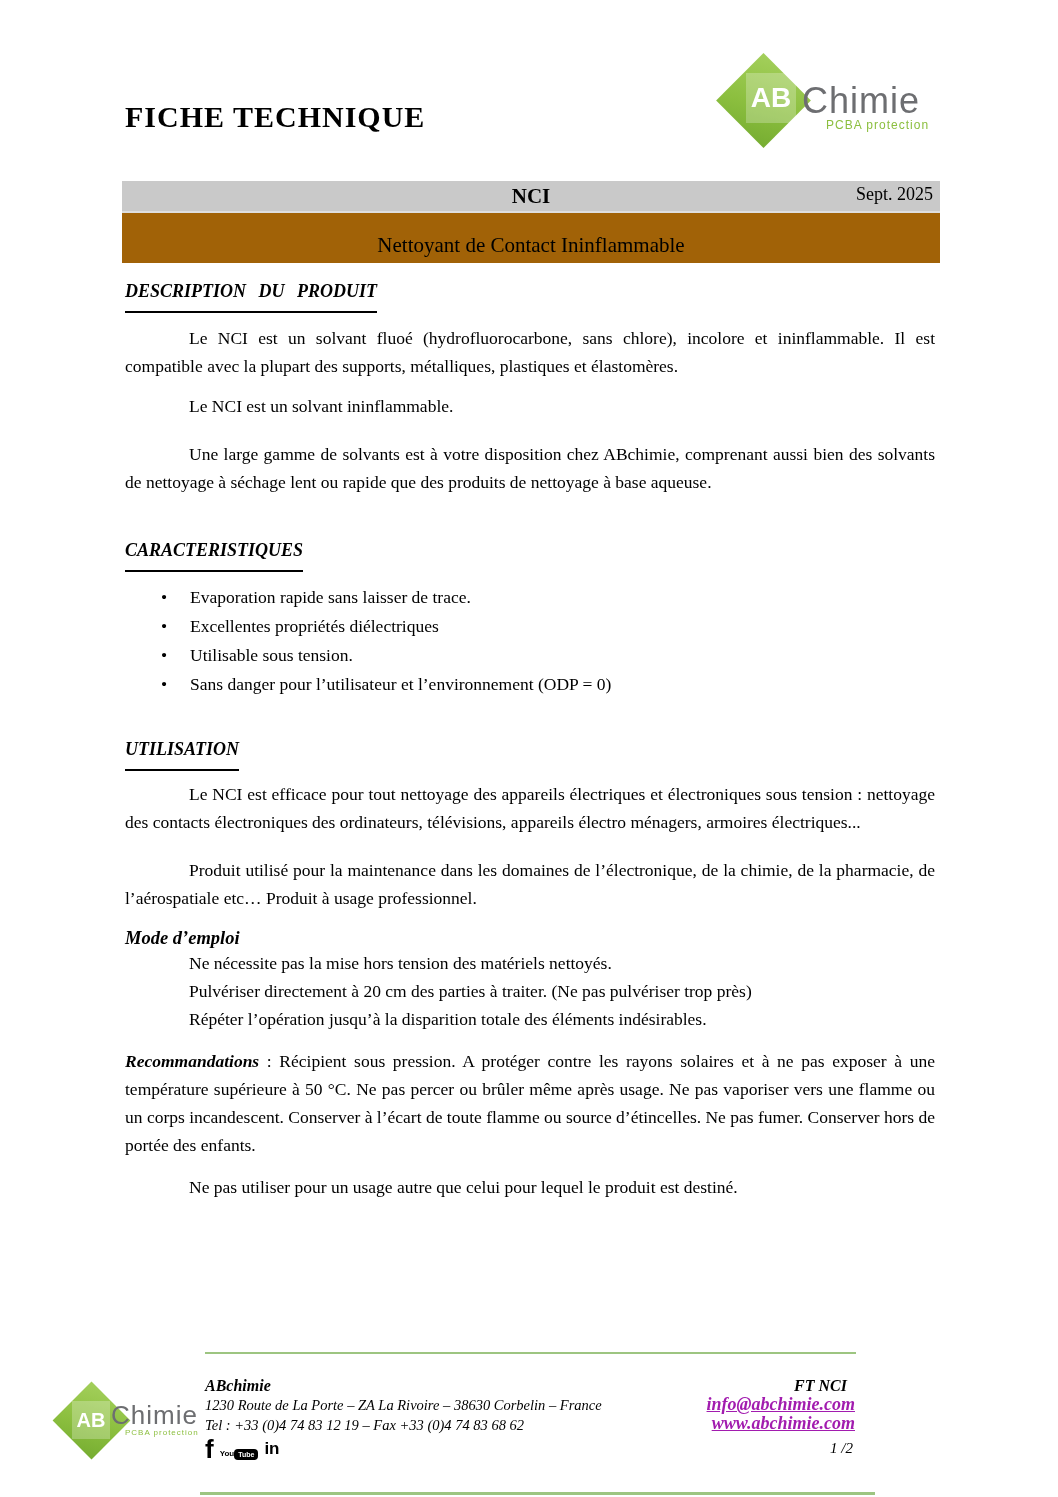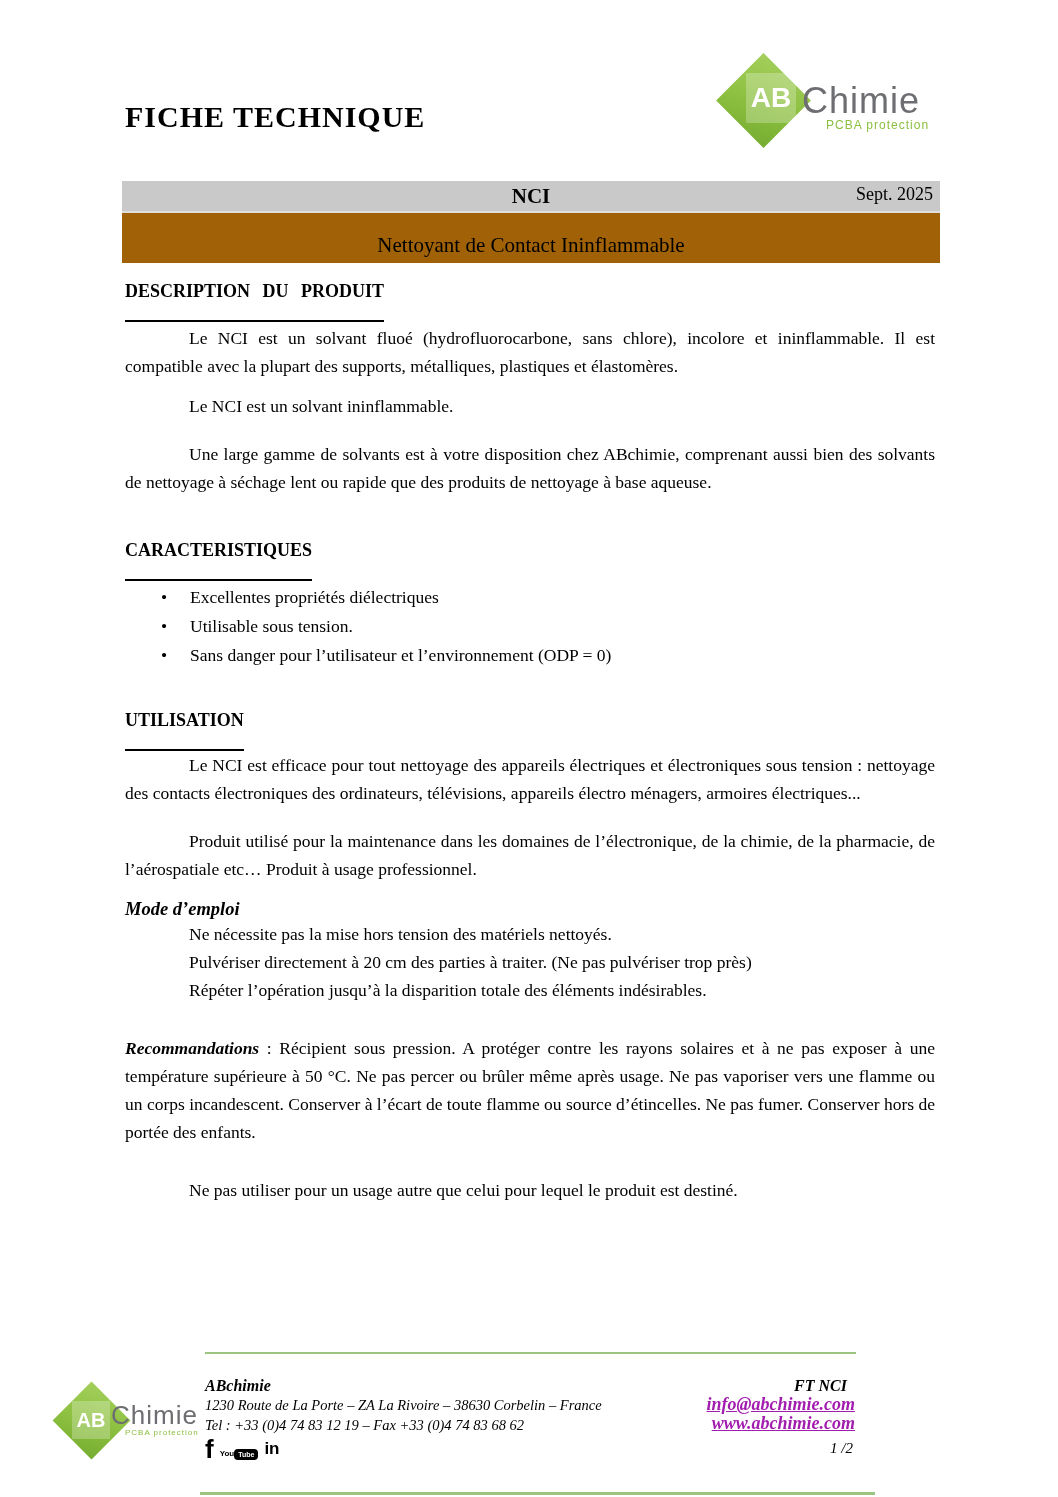--- a/index.html
+++ b/index.html
@@ -53,21 +53,21 @@
   .bar2 {
     height:50px; background:#a16207;
     display:flex; align-items:flex-end; justify-content:center;
     padding-bottom:5px; font-size:21px;
   }
   
   .content { position:absolute; left:125px; top:281px; width:810px; }
   .sec-heading {
     font-size:18px; font-weight:bold;
   }
-  .sec-heading span { border-bottom:2px solid #000; padding-bottom:19px; }
+  .sec-heading span { border-bottom:2px solid #000; padding-bottom:10px;font-style:italic; }
   .wide-ws { word-spacing:8px; }
   .body-p {
     font-size:17.5px; line-height:28px;
     text-align:justify; text-indent:64px;
     margin-left:0; width:810px;
   }
   .no-justify { text-align:left; }
   .bullet-list { list-style:none; margin:0; }
   .bullet-list li {
     position:relative; font-size:17.5px; line-height:29px; padding-left:65px;
@@ -112,21 +112,21 @@
     display:block; font-size:18px; font-weight:600; line-height:19px;
     color:#a21caf; text-decoration:underline;
   }
   .page-num {
     position:absolute; right:205px; top:1440px;
     font-style:italic; font-size:15px;
   }
   
   .mt-22 { margin-top:22px; } .mt-12 { margin-top:12px; } .mt-20 { margin-top:20px; }
   .mt-44 { margin-top:44px; } .mt-40 { margin-top:40px; } .mt-16 { margin-top:16px; }
-  .mt-14 { margin-top:30px; }
+  .mt-14 { margin-top:14px; }
 </style>
 </head>
 <body>
 
 <div class="page">
 
   <div class="doc-title">FICHE TECHNIQUE</div>
 
   <div class="ab-logo logo-lg">
     <div class="diamond"></div>
@@ -152,20 +152,21 @@
       <span class="wide-ws">DESCRIPTION DU PRODUIT</span>
     </div>
     <p class="body-p mt-22">Le NCI est un solvant fluoé (hydrofluorocarbone, sans chlore), incolore et ininflammable. Il est compatible avec la plupart des supports, métalliques, plastiques et élastomères.</p>
     <p class="body-p no-justify mt-12">Le NCI est un solvant ininflammable.</p>
     <p class="body-p mt-20">Une large gamme de solvants est à votre disposition chez ABchimie, comprenant aussi bien des solvants de nettoyage à séchage lent ou rapide que des produits de nettoyage à base aqueuse.</p>
 
     <div class="sec-heading mt-44">
       <span>CARACTERISTIQUES</span>
     </div>
     <ul class="bullet-list mt-22">
+      <li>Evaporation rapide sans laisser de trace.</li>
       <li>Excellentes propriétés diélectriques</li>
       <li>Utilisable sous tension.</li>
       <li>Sans danger pour l’utilisateur et l’environnement (ODP = 0)</li>
     </ul>
 
     <div class="sec-heading mt-40">
       <span>UTILISATION</span>
     </div>
     <p class="body-p mt-20">Le NCI est efficace pour tout nettoyage des appareils électriques et électroniques sous tension : nettoyage des contacts électroniques des ordinateurs, télévisions, appareils électro ménagers, armoires électriques...</p>
     <p class="body-p mt-20">Produit utilisé pour la maintenance dans les domaines de l’électronique, de la chimie, de la pharmacie, de l’aérospatiale etc… Produit à usage professionnel.</p>

